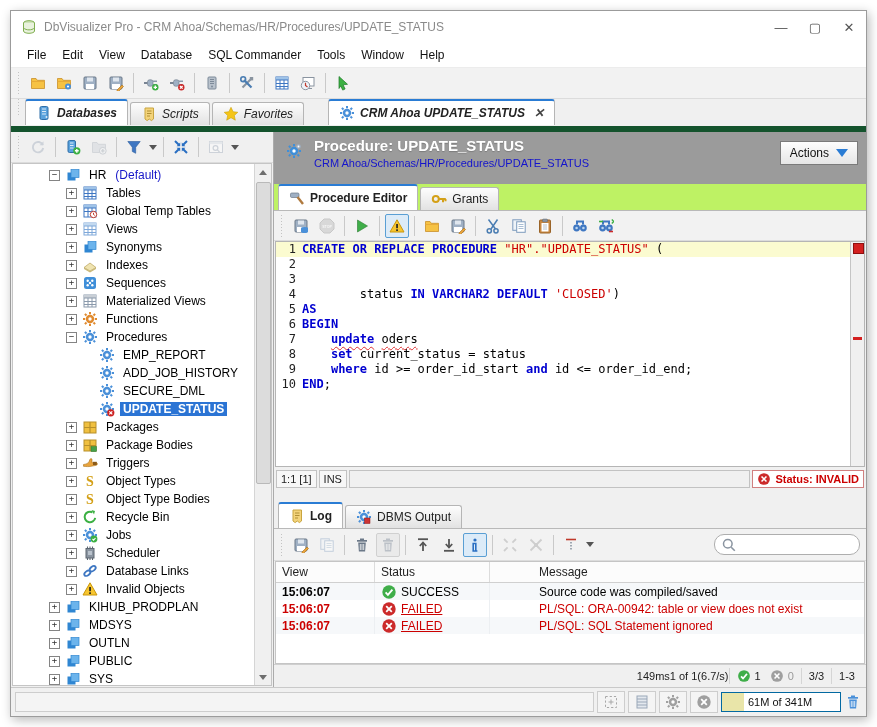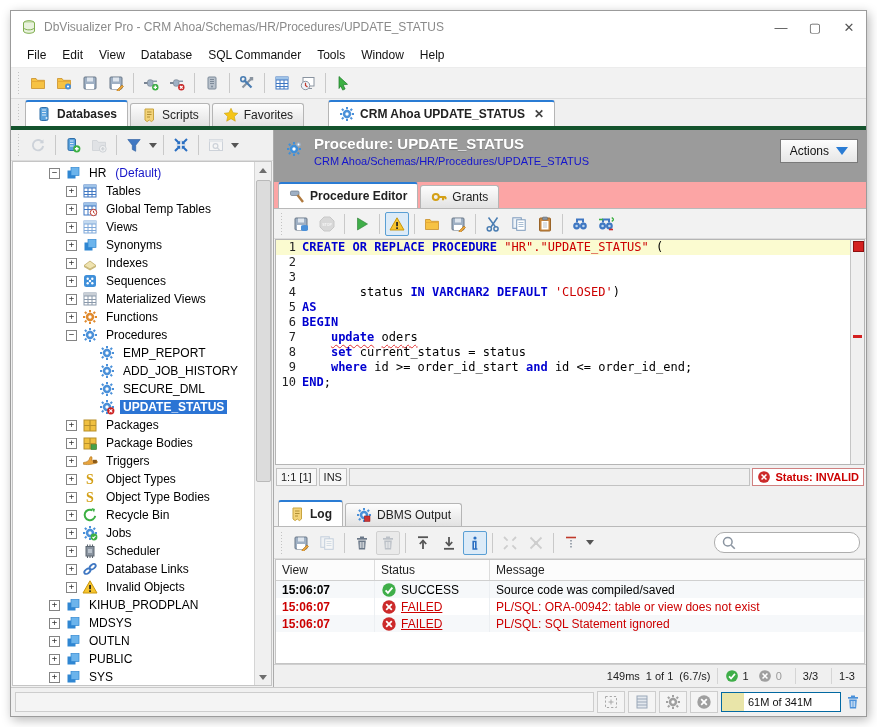--- a/index.html
+++ b/index.html
@@ -19,21 +19,21 @@
   .tbtn{width:24px;height:24px;border:1px solid transparent;border-radius:2px;display:flex;align-items:center;justify-content:center;background:transparent;padding:0;margin:0 1px;}
   .tbtn.toggled{border-color:#5a9fd4;background:#dcebf8;}
   .tbtn.pressed{border-color:#9f9f9f;background:#dfdfdf;}
   .tbtn.disabled{opacity:.4;}
   .tsep{width:1px;height:20px;background:#c9c9c9;margin:0 4px;}
   .caretbtn{width:12px;height:24px;display:flex;align-items:center;justify-content:center;}
   .caret-d{width:0;height:0;border-left:4px solid transparent;border-right:4px solid transparent;border-top:5px solid #555;}
   .ic{display:inline-flex;width:16px;height:16px;align-items:center;justify-content:center;}
   .ic svg{display:block;}
   
-  .tabstrip{height:27px;background:#f0f0f0;display:flex;align-items:center;flex:none;padding-left:2px;border-bottom:4px solid #14532d;}
+  .tabstrip{height:27px;background:#f0f0f0;display:flex;align-items:flex-start;flex:none;padding-left:2px;border-bottom:6px solid #14532d;font-style:italic;}
   .tab{display:flex;align-items:center;gap:5px;height:22px;padding:0 10px;font-size:12px;color:#222;
        border:1px solid #b5b5b5;border-bottom:none;border-radius:3px 3px 0 0;background:linear-gradient(#fdfdfd,#e2e2e2);margin-right:2px;}
   .tab.active{background:#fff;border-top:2px solid #2a7cd4;font-weight:bold;height:24px;}
   .tabgap{width:22px;}
   
   .content{flex:1;display:flex;min-height:0;}
   .leftpanel{width:262px;flex:none;display:flex;flex-direction:column;border-right:1px solid #ababab;background:#f0f0f0;}
   .ltoolbar{height:30px;display:flex;align-items:center;flex:none;background:#f0f0f0;border-bottom:1px solid #dcdcdc;padding-left:2px;}
   .treewrap{flex:1;display:flex;min-height:0;background:#fff;border:1px solid #c5c5c5;margin:0 1px 1px 1px;}
   .tree{flex:1;overflow:hidden;padding-top:2px;}
@@ -54,21 +54,21 @@
   
   .rightpanel{flex:1;display:flex;flex-direction:column;min-width:0;background:#f0f0f0;}
   .objheader{height:46px;background:#9b9b9b;flex:none;display:flex;padding:4px 8px 2px 8px;}
   .objheader .hicon{margin-top:3px;}
   .htexts{flex:1;margin-left:8px;min-width:0;}
   .htitle{color:#fff;font-size:15px;font-weight:bold;line-height:20px;text-shadow:0 1px 1px rgba(0,0,0,.2);}
   .hcrumb{color:#1414cc;font-size:11px;line-height:15px;}
   .actions-btn{align-self:flex-start;margin-top:5px;display:flex;align-items:center;gap:7px;background:linear-gradient(#fdfdfd,#e6e6e6);
       border:1px solid #7a7a7a;padding:4px 9px;font-size:12px;color:#111;}
   .caret-blue{width:0;height:0;border-left:6px solid transparent;border-right:6px solid transparent;border-top:8px solid #2a7cd4;}
-  .edtabs{height:26px;background:#fca5a5;display:flex;align-items:flex-end;padding-left:4px;flex:none;border-bottom:1px solid #b9b9b9;}
+  .edtabs{height:26px;background:#bef264;display:flex;align-items:flex-end;padding-left:4px;flex:none;border-bottom:1px solid #b9b9b9;}
   
   .codearea{height:224px;flex:none;display:flex;background:#fff;border:1px solid #b5b5b5;margin:0 1px;position:relative;}
   .code{flex:1;overflow:hidden;font-family:"DejaVu Sans Mono",monospace;font-size:12px;}
   .cl{height:15px;line-height:15px;display:flex;white-space:pre;}
   .cl.hl{background:#fbfbd0;}
   .ln{width:20px;flex:none;text-align:right;padding-right:6px;color:#222;background:transparent;}
   .kw{color:#0000d0;font-weight:bold;}
   .str{color:#cc0000;}
   .pl{color:#000;}
   .err{text-decoration:underline;text-decoration-style:wavy;text-decoration-color:#e03030;text-decoration-thickness:1px;text-underline-offset:3px;}
@@ -86,25 +86,25 @@
   .searchbox{margin-left:auto;width:132px;height:19px;border:1px solid #aeaeae;border-radius:10px;background:#fff;display:flex;align-items:center;padding:0 6px;gap:4px;}
   .searchbox input{border:none;outline:none;flex:1;min-width:0;font-size:11px;background:transparent;}
   .logtable{flex:1;display:flex;flex-direction:column;background:#fff;border:1px solid #c5c5c5;margin:0 1px;min-height:0;}
   .lhead{display:flex;height:20px;flex:none;background:#fcfcfc;border-bottom:1px solid #d0d0d0;font-size:12px;color:#222;align-items:center;}
   .lhead>div{padding:0 6px;border-right:1px solid #dcdcdc;height:100%;display:flex;align-items:center;}
   .lrow{display:flex;height:17px;flex:none;font-size:12px;align-items:center;}
   .lrow:nth-child(odd){background:#f6f8fa;}
   .lrow>div{padding:0 6px;border-right:1px solid #eceff2;height:100%;display:flex;align-items:center;gap:4px;white-space:nowrap;overflow:hidden;}
   .c-time{width:86px;flex:none;}
   .c-status{width:102px;flex:none;}
-  .c-msg{flex:1;min-width:0;border-right:none!important;}
+  .c-msg{flex:1;min-width:0;border-right:none!important;margin-left:43px;}
   .t-bold{font-weight:bold;}
   .red{color:#cc0000;}
   .u{text-decoration:underline;}
-  .logstatus{height:22px;flex:none;display:flex;align-items:center;justify-content:flex-end;gap:6px;background:#f0f0f0;border-top:1px solid #cfcfcf;padding:0 4px;font-size:11px;color:#222;}
+  .logstatus{height:22px;flex:none;display:flex;align-items:center;justify-content:flex-end;gap:0;background:#f0f0f0;border-top:1px solid #cfcfcf;padding:0 4px;font-size:11px;color:#222;}
   .lscell{display:flex;align-items:center;gap:4px;border-left:1px solid #d5d5d5;padding:0 7px;height:16px;}
   .dim{color:#9a9a9a;}
   
   .appstatus{height:28px;flex:none;display:flex;align-items:center;gap:3px;background:#f0f0f0;border-top:1px solid #c9c9c9;padding:0 4px;}
   .as-msg{flex:1;height:18px;border:1px solid #cdcdcd;background:#f4f4f4;}
   .asbtn{width:26px;height:20px;border:1px solid #cdcdcd;background:#f4f4f4;display:flex;align-items:center;justify-content:center;}
   .memwidget{width:118px;height:18px;border:1px solid #0369a1;background:#fff;position:relative;font-size:11px;display:flex;align-items:center;}
   .memfill{position:absolute;left:0;top:0;bottom:0;width:22px;background:#e9e5a9;}
   .memtext{position:relative;padding-left:26px;color:#111;}
 </style>

